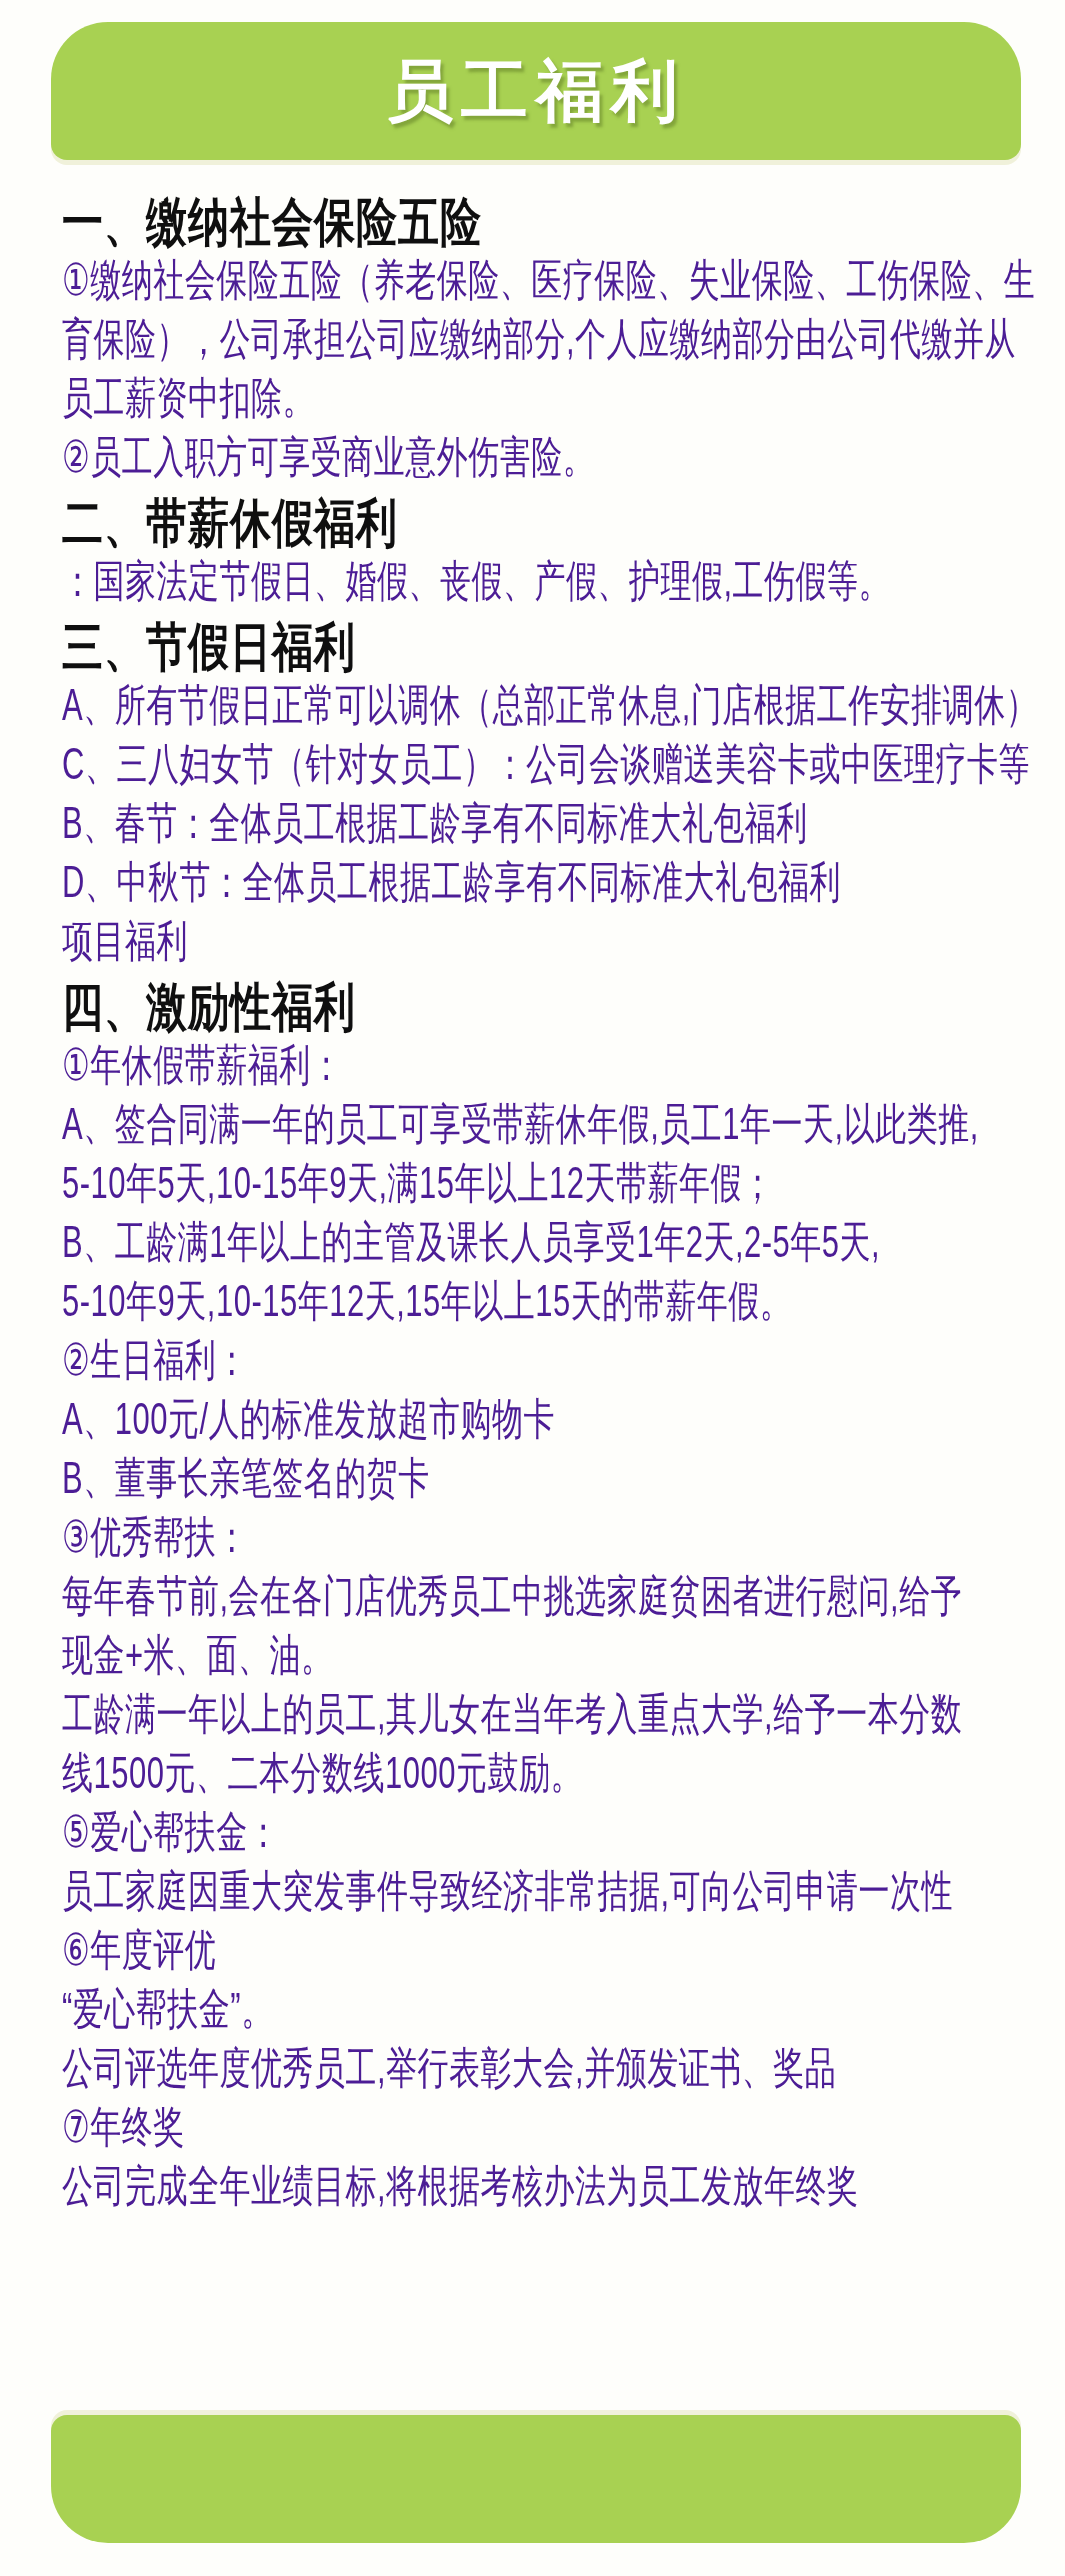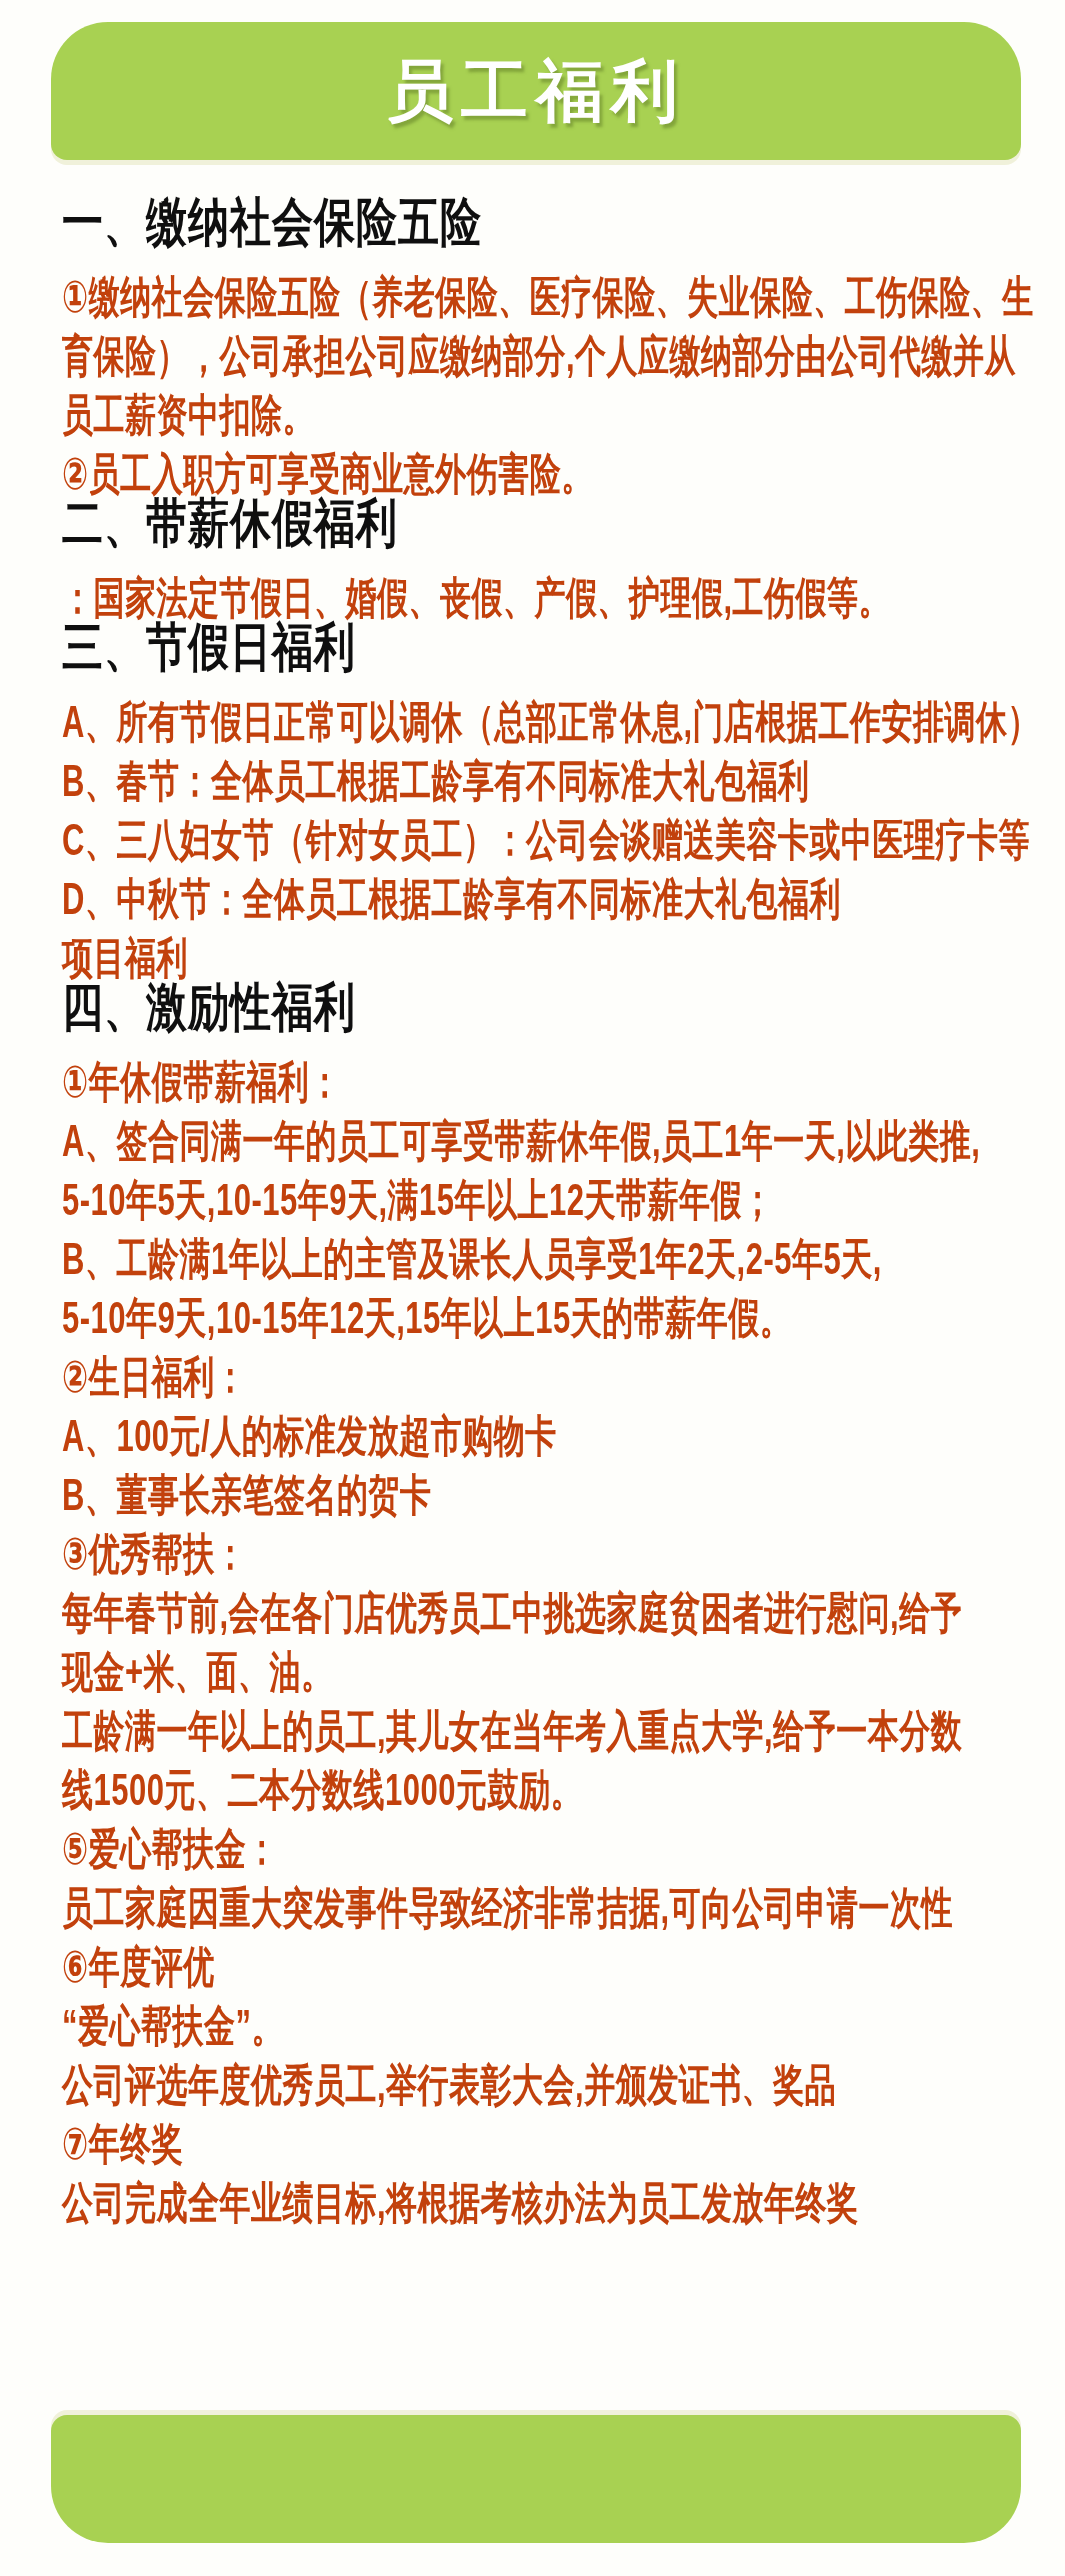--- a/index.html
+++ b/index.html
@@ -50,24 +50,24 @@
   .sec-heading .tx {
     display: inline-block;
     white-space: nowrap;
     letter-spacing: 1px;
     transform: scaleY(1.28);
     transform-origin: left center;
   }
   .line {
     height: 59px;
     display: flex;
-    align-items: flex-end;
+    align-items: flex-start;
     font-size: 31px;
-    font-weight: bold;
-    color: #c2410c;
+    font-weight: normal;
+    color: #4c1d95;
   }
   .line .tx {
     display: inline-block;
     white-space: nowrap;
     letter-spacing: 0.5px;
     transform: scaleY(1.42);
     transform-origin: left center;
   }
   .footer {
     position: absolute;
@@ -109,26 +109,26 @@
       <div class="line">
         <span class="tx">：国家法定节假日、婚假、丧假、产假、护理假,工伤假等。</span>
       </div>
       <h2 class="sec-heading">
         <span class="tx">三、节假日福利</span>
       </h2>
       <div class="line">
         <span class="tx">A、所有节假日正常可以调休（总部正常休息,门店根据工作安排调休）</span>
       </div>
       <div class="line">
+        <span class="tx">C、三八妇女节（针对女员工）：公司会谈赠送美容卡或中医理疗卡等</span>
+      </div>
+      <div class="line">
         <span class="tx">B、春节：全体员工根据工龄享有不同标准大礼包福利</span>
       </div>
       <div class="line">
-        <span class="tx">C、三八妇女节（针对女员工）：公司会谈赠送美容卡或中医理疗卡等</span>
-      </div>
-      <div class="line">
         <span class="tx">D、中秋节：全体员工根据工龄享有不同标准大礼包福利</span>
       </div>
       <div class="line">
         <span class="tx">项目福利</span>
       </div>
       <h2 class="sec-heading">
         <span class="tx">四、激励性福利</span>
       </h2>
       <div class="line">
         <span class="tx">①年休假带薪福利：</span>

